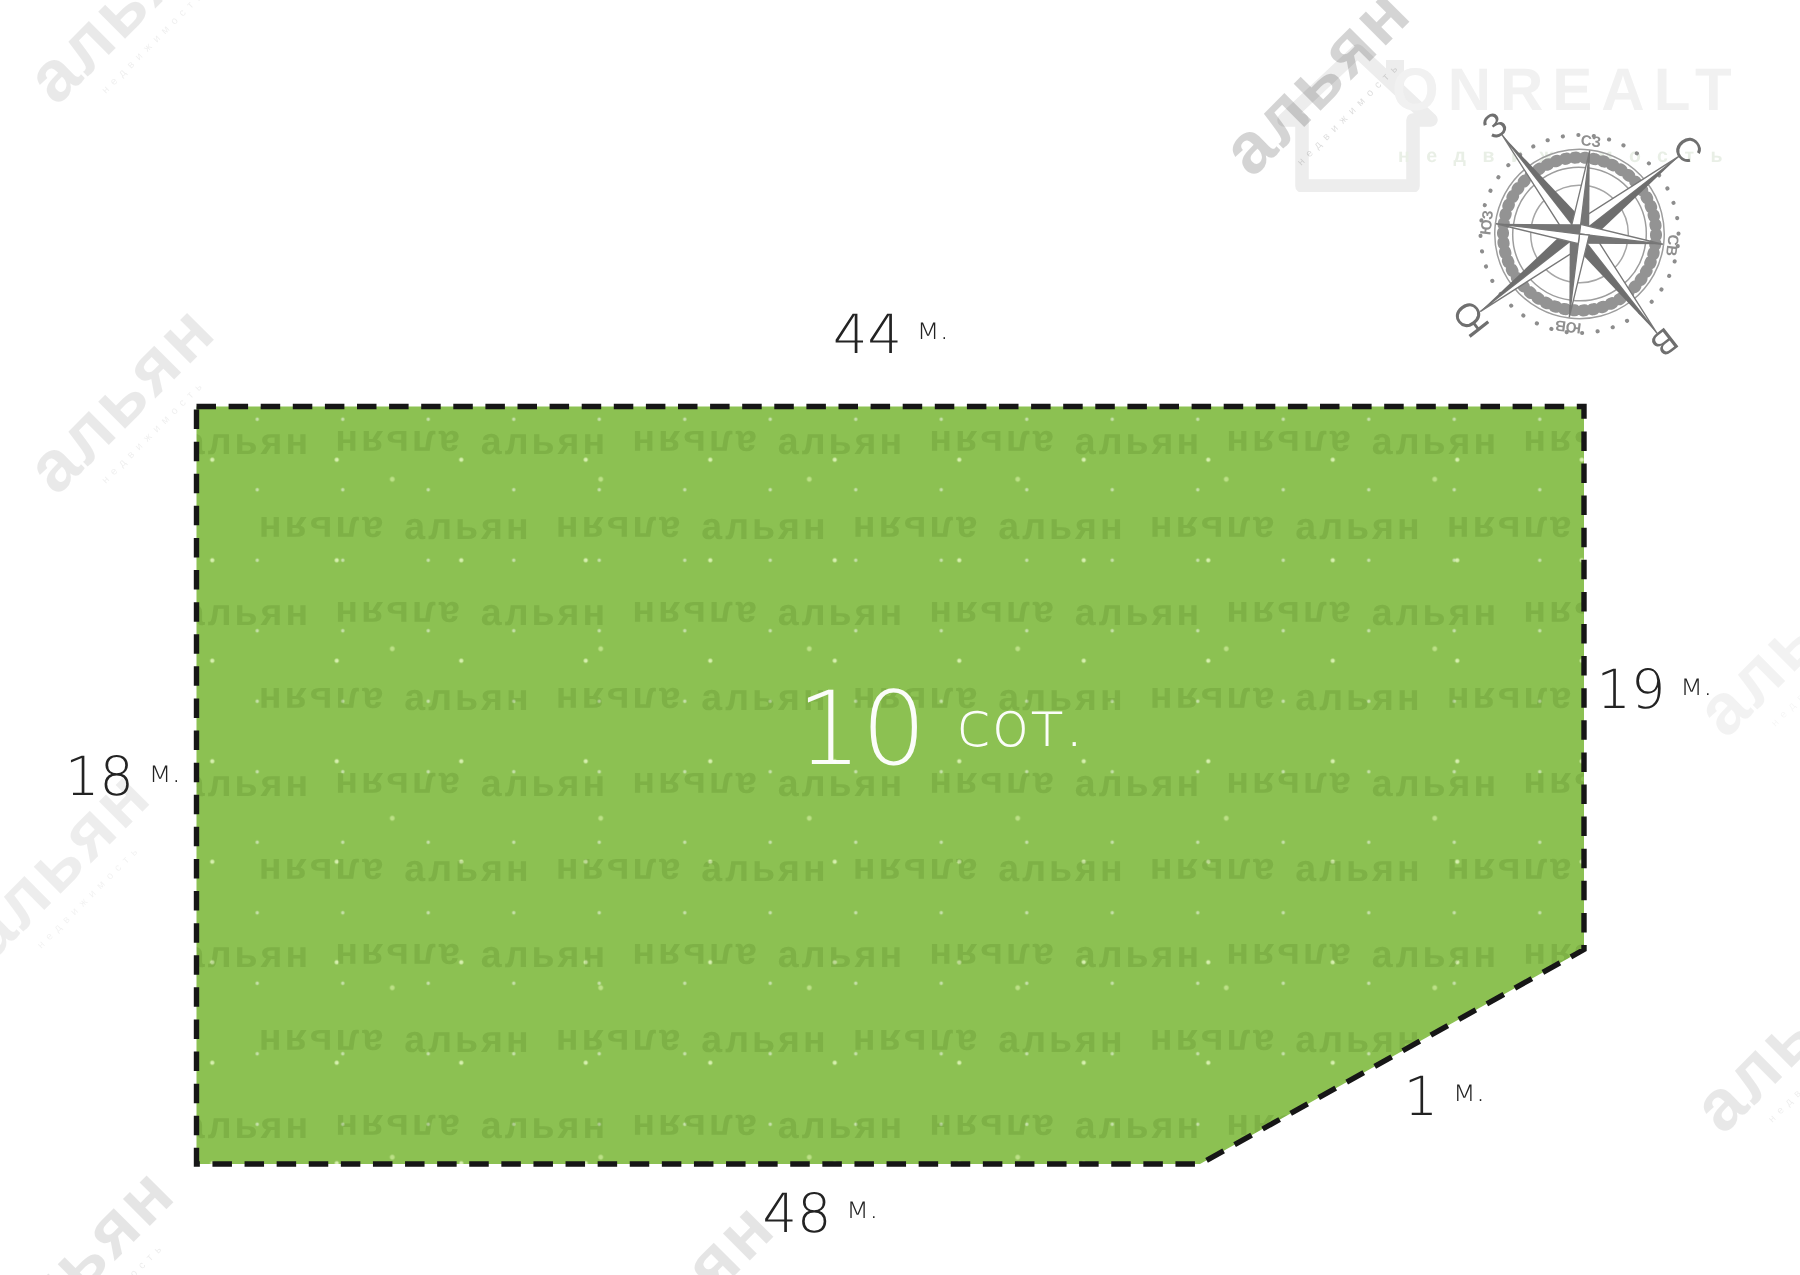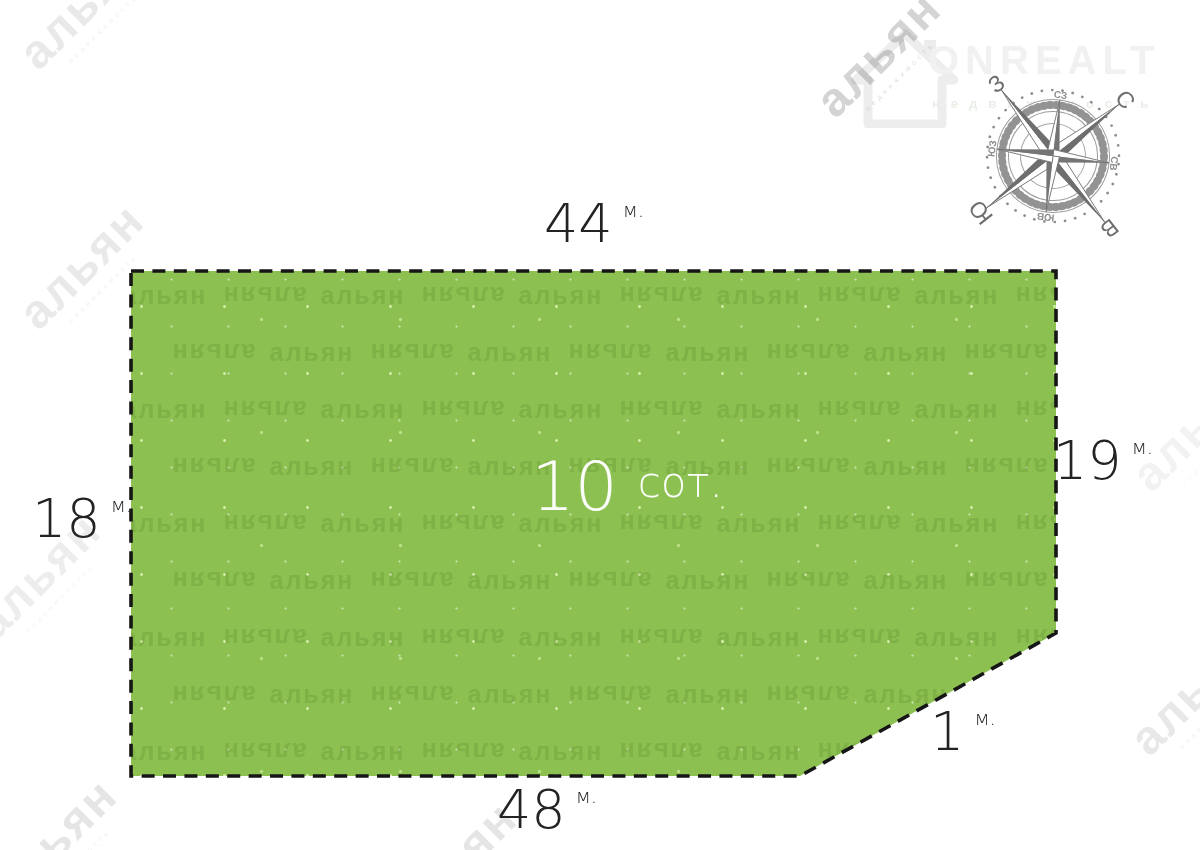--- a/index.html
+++ b/index.html
@@ -42,21 +42,21 @@
 
   
   .badge{position:absolute;left:0;top:48px;height:50px;z-index:8;display:flex;
          align-items:center;padding:0 32px 0 50px;border-radius:0 18px 18px 0;
          color:#ffffff;font-size:27px;font-weight:bold;}
 
   
   .dim{position:absolute;z-index:9;display:flex;align-items:flex-start;color:#232323;
        font-family:"DejaVu Sans",sans-serif;font-weight:300;white-space:nowrap;
        transform:translate(-50%,-50%);}
-  .dim .num{font-size:54px;line-height:1;letter-spacing:0px;}
+  .dim .num{font-size:36px;line-height:1;letter-spacing:0px;}
   .dim .unit{font-size:20px;line-height:1;margin-left:10px;margin-top:3px;}
 
   
   .area-label{position:absolute;left:627px;top:487px;z-index:9;transform:translate(-50%,-50%);
        display:flex;align-items:flex-start;color:#ffffff;white-space:nowrap;
        font-family:"DejaVu Sans",sans-serif;font-weight:300;opacity:0.97;}
   .area-label .num{font-size:68px;line-height:1;}
   .area-label .unit{font-size:42px;line-height:1;margin-left:20px;margin-top:9px;}
 </style>
 </head>

